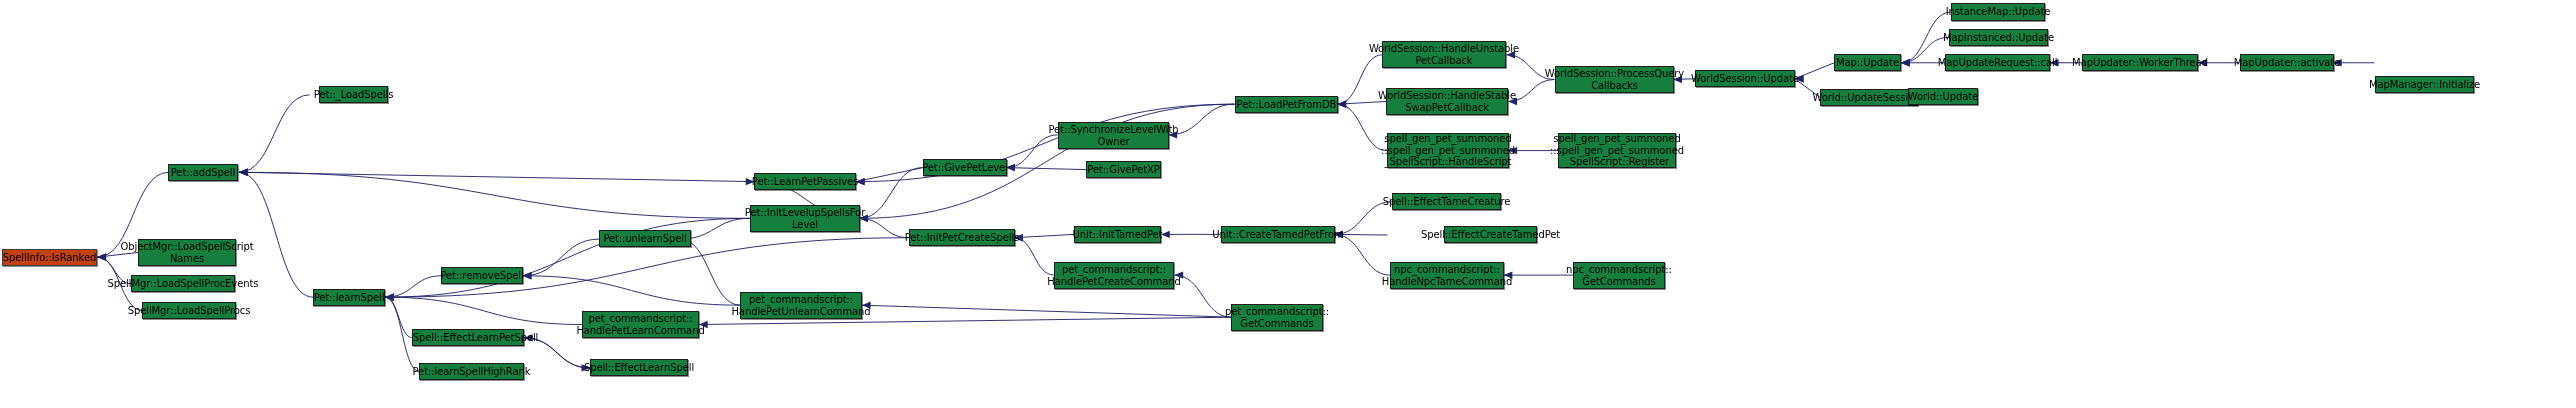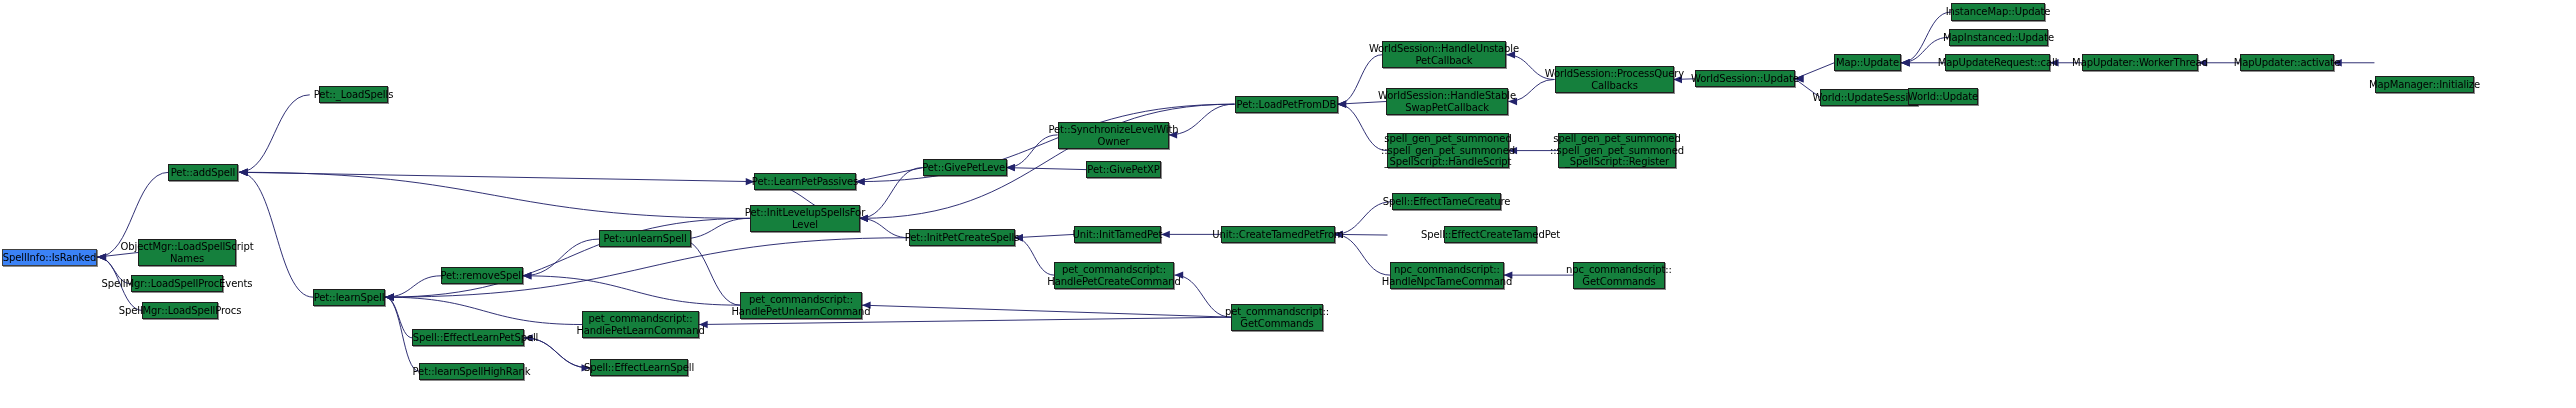--- a/index.html
+++ b/index.html
@@ -22,21 +22,21 @@
     line-height:11.4px;
     display:flex;
     align-items:center;
     justify-content:center;
     text-align:center;
     white-space:pre;
     letter-spacing:-0.1px;
     box-shadow:1px 1px 0 0 rgba(0,0,0,0.45);
   }
   .node.current{
-    background:#3b82f6;
+    background:#c2410c;
     border:0.7px solid #404040;
   }
 </style>
 </head>
 <body>
 
 <div id="graph">
   <svg id="edges" viewBox="0 0 3856 611" width="2576" height="408">
       <path d="M 252 258 C 198.5 258, 198.5 385, 145 385" stroke="#23236b" stroke-width="1.4" fill="none"></path>
       <polygon points="145,385 158,379.5 158,390.5" fill="#23236b"></polygon>
@@ -145,22 +145,22 @@
       <path d="M 3117 94 L 3069 94" stroke="#23236b" stroke-width="1.4" fill="none"></path>
       <polygon points="3069,94 3082,88.5 3082,99.5" fill="#23236b"></polygon>
       <path d="M 3353 94 L 3291 94" stroke="#23236b" stroke-width="1.4" fill="none"></path>
       <polygon points="3291,94 3304,88.5 3304,99.5" fill="#23236b"></polygon>
       <path d="M 3555 94 L 3493 94" stroke="#23236b" stroke-width="1.4" fill="none"></path>
       <polygon points="3493,94 3506,88.5 3506,99.5" fill="#23236b"></polygon>
     </svg>
 <div class="node current" style="left: 2px; top: 249px; width: 95px; height: 17.4px;">SpellInfo::IsRanked</div>
     <div class="node" style="left: 138px; top: 239px; width: 98px; height: 27px;">ObjectMgr::LoadSpellScript
 Names</div>
-    <div class="node" style="left: 131px; top: 275px; width: 92px; height: 17.4px;">SpellMgr::LoadSpellProcEvents</div>
-    <div class="node" style="left: 142px; top: 302px; width: 76px; height: 17.4px;">SpellMgr::LoadSpellProcs</div>
+    <div class="node" style="left: 131px; top: 275px; width: 104px; height: 17.4px;">SpellMgr::LoadSpellProcEvents</div>
+    <div class="node" style="left: 142px; top: 302px; width: 94px; height: 17.4px;">SpellMgr::LoadSpellProcs</div>
     <div class="node" style="left: 168px; top: 164px; width: 70px; height: 17.4px;">Pet::addSpell</div>
     <div class="node" style="left: 319px; top: 86px; width: 69px; height: 17.4px; text-align: right;">Pet::_LoadSpells</div>
     <div class="node" style="left: 313px; top: 289px; width: 72px; height: 17.4px;">Pet::learnSpell</div>
     <div class="node" style="left: 441px; top: 267px; width: 82px; height: 17.4px;">Pet::removeSpell</div>
     <div class="node" style="left: 412px; top: 329px; width: 112px; height: 17.4px; padding-left: 15px;">Spell::EffectLearnPetSpell</div>
     <div class="node" style="left: 419px; top: 363px; width: 105px; height: 17.4px;">Pet::learnSpellHighRank</div>
     <div class="node" style="left: 599px; top: 230px; width: 92px; height: 17.4px;">Pet::unlearnSpell</div>
     <div class="node" style="left: 582px; top: 311px; width: 117px; height: 27px;">pet_commandscript::
 HandlePetLearnCommand</div>
     <div class="node" style="left: 590px; top: 359px; width: 98px; height: 17.4px;">Spell::EffectLearnSpell</div>

